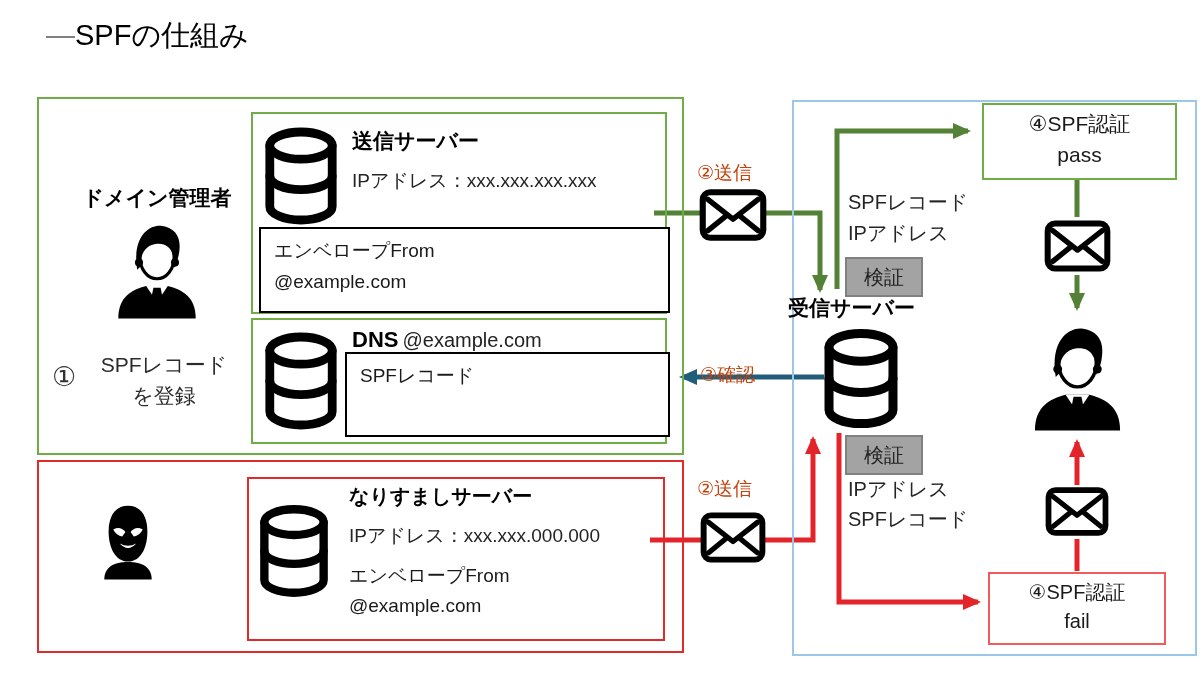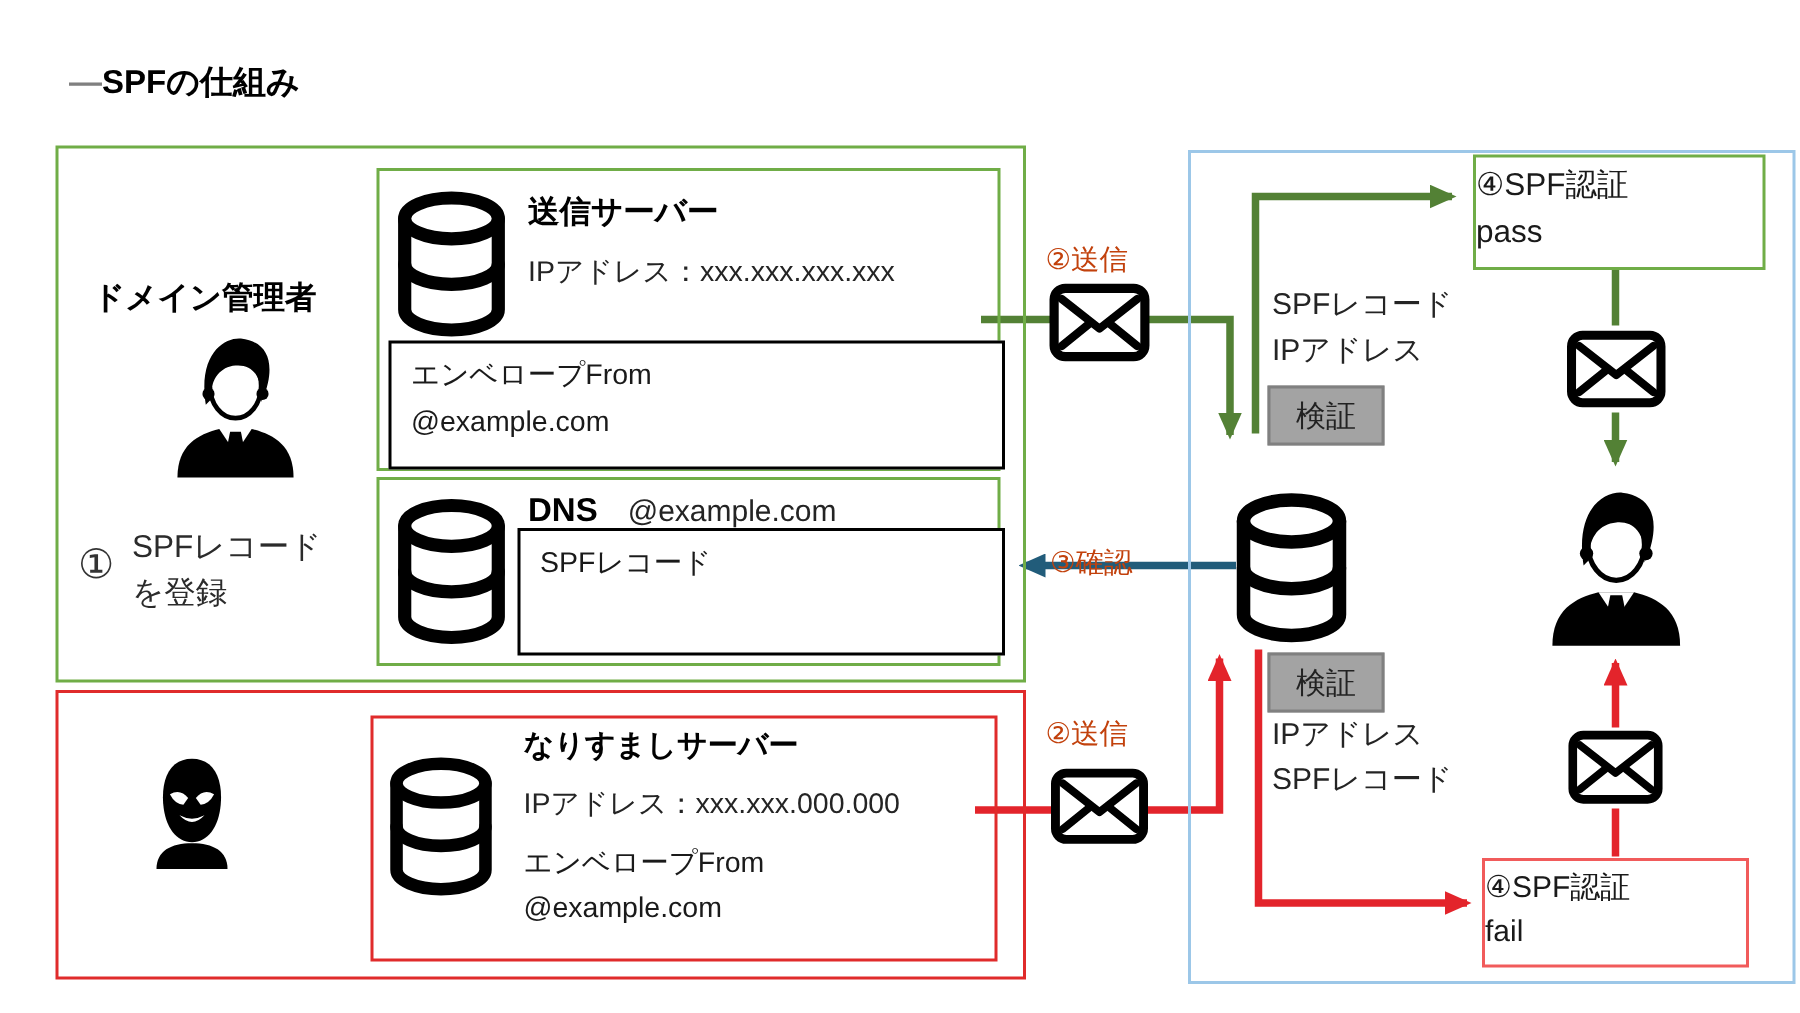--- a/index.html
+++ b/index.html
@@ -13,29 +13,29 @@
   .blue-box{position:absolute;border:2px solid var(--blue-border,#9CC7E8);}
   .black-box{position:absolute;border:2px solid #000;background:#fff;}
   .pass-box{position:absolute;border:2px solid var(--green-border,#70AD47);background:#fff;}
   .fail-box{position:absolute;border:2px solid var(--fail-border,#F15B5B);background:#fff;}
   .badge{position:absolute;border:2px solid var(--badge-border,#808080);background:#a3a3a3;
          display:flex;align-items:center;justify-content:center;font-size:20px;color:#222;}
   .b{font-weight:bold;color:#000;}
   .t19{font-size:19px;color:#242424;}
   .t20{font-size:20px;color:#242424;}
   .t21{font-size:19px;color:#c2410c;}
-  .center{}
+  .center{text-align:center;}
   .lines{line-height:31px;}
   svg.icon{position:absolute;}
   #arrow-layer{position:absolute;left:0;top:0;z-index:1;}
   .content{position:absolute;left:0;top:0;width:1200px;height:675px;z-index:2;}
   .st-g{stroke:var(--green-arrow,#538135);fill:none;stroke-width:5;}
   .st-r{stroke:var(--red-line,#E3242B);fill:none;stroke-width:5;}
   .st-b{stroke:var(--blue-arrow,#215C7A);fill:none;stroke-width:5;}
-  #title{position:absolute;left:46px;top:40px;font-size:22px;font-weight:bold;color:#000;}
+  #title{position:absolute;left:46px;top:16px;font-size:29px;font-weight:normal;color:#000;}
   #title .dash{color:var(--dash-gray,#808080);}
 </style>
 </head>
 <body>
 
 <svg width="0" height="0" style="position:absolute" aria-hidden="true">
   <defs>
     <symbol id="sym-db" viewBox="0 0 100 124">
       <path d="M11 24 L11 100 A39 17 0 0 0 89 100 L89 24" fill="#fff" stroke="#000" stroke-width="11" stroke-linecap="round"></path>
       <path d="M11 62 A39 17 0 0 0 89 62" fill="none" stroke="#000" stroke-width="11" stroke-linecap="round"></path>
@@ -112,21 +112,21 @@
   <div class="abs t19" style="left:352px;top:168px;">IPアドレス：xxx.xxx.xxx.xxx</div>
   <div class="black-box lines" style="left:259px;top:227px;width:394px;height:76px;padding:6px 0 0 13px;font-size:19px;">
     <div>エンベロープFrom</div>
     <div>@example.com</div>
   </div>
 
   <div class="green-box" style="left:251px;top:318px;width:412px;height:122px;"></div>
   <svg class="icon" style="left:261px;top:330px;" width="80" height="102">
       <use href="#sym-db"></use>
     </svg>
-  <div class="abs" style="left:352px;top:327px;display:flex;gap:20px;align-items:baseline;">
+  <div class="abs" style="left:352px;top:327px;display:flex;gap:4px;align-items:baseline;">
     <span class="b" style="font-size:22px;">DNS</span>
     <span class="t20">@example.com</span>
   </div>
   <div class="black-box lines" style="left:345px;top:352px;width:308px;height:75px;padding:6px 0 0 13px;font-size:19px;">
     <div>SPFレコード</div>
   </div>
 
   <div class="red-box" style="left:37px;top:460px;width:643px;height:189px;"></div>
   <svg class="icon" style="left:96px;top:491px;" width="64" height="100">
       <use href="#sym-balaclava"></use>
@@ -152,20 +152,21 @@
   <svg class="icon" style="left:700px;top:511px;" width="66" height="53">
       <use href="#sym-mail"></use>
     </svg>
 
   <div class="blue-box" style="left:792px;top:100px;width:401px;height:552px;"></div>
 
   <div class="abs t20" style="left:848px;top:189px;">SPFレコード</div>
   <div class="abs t20" style="left:848px;top:220px;">IPアドレス</div>
   <div class="badge" style="left:845px;top:257px;width:74px;height:36px;">検証</div>
 
+  <div class="abs b" style="left:788px;top:294px;font-size:21px;">受信サーバー</div>
   <svg class="icon" style="left:820px;top:327px;" width="82" height="103">
       <use href="#sym-db"></use>
     </svg>
 
   <div class="badge" style="left:845px;top:435px;width:74px;height:36px;">検証</div>
   <div class="abs t20" style="left:848px;top:476px;">IPアドレス</div>
   <div class="abs t20" style="left:848px;top:506px;">SPFレコード</div>
 
   <div class="pass-box center lines" style="left:982px;top:103px;width:191px;height:70px;padding-top:3px;font-size:21px;">
     <div>④SPF認証</div>

